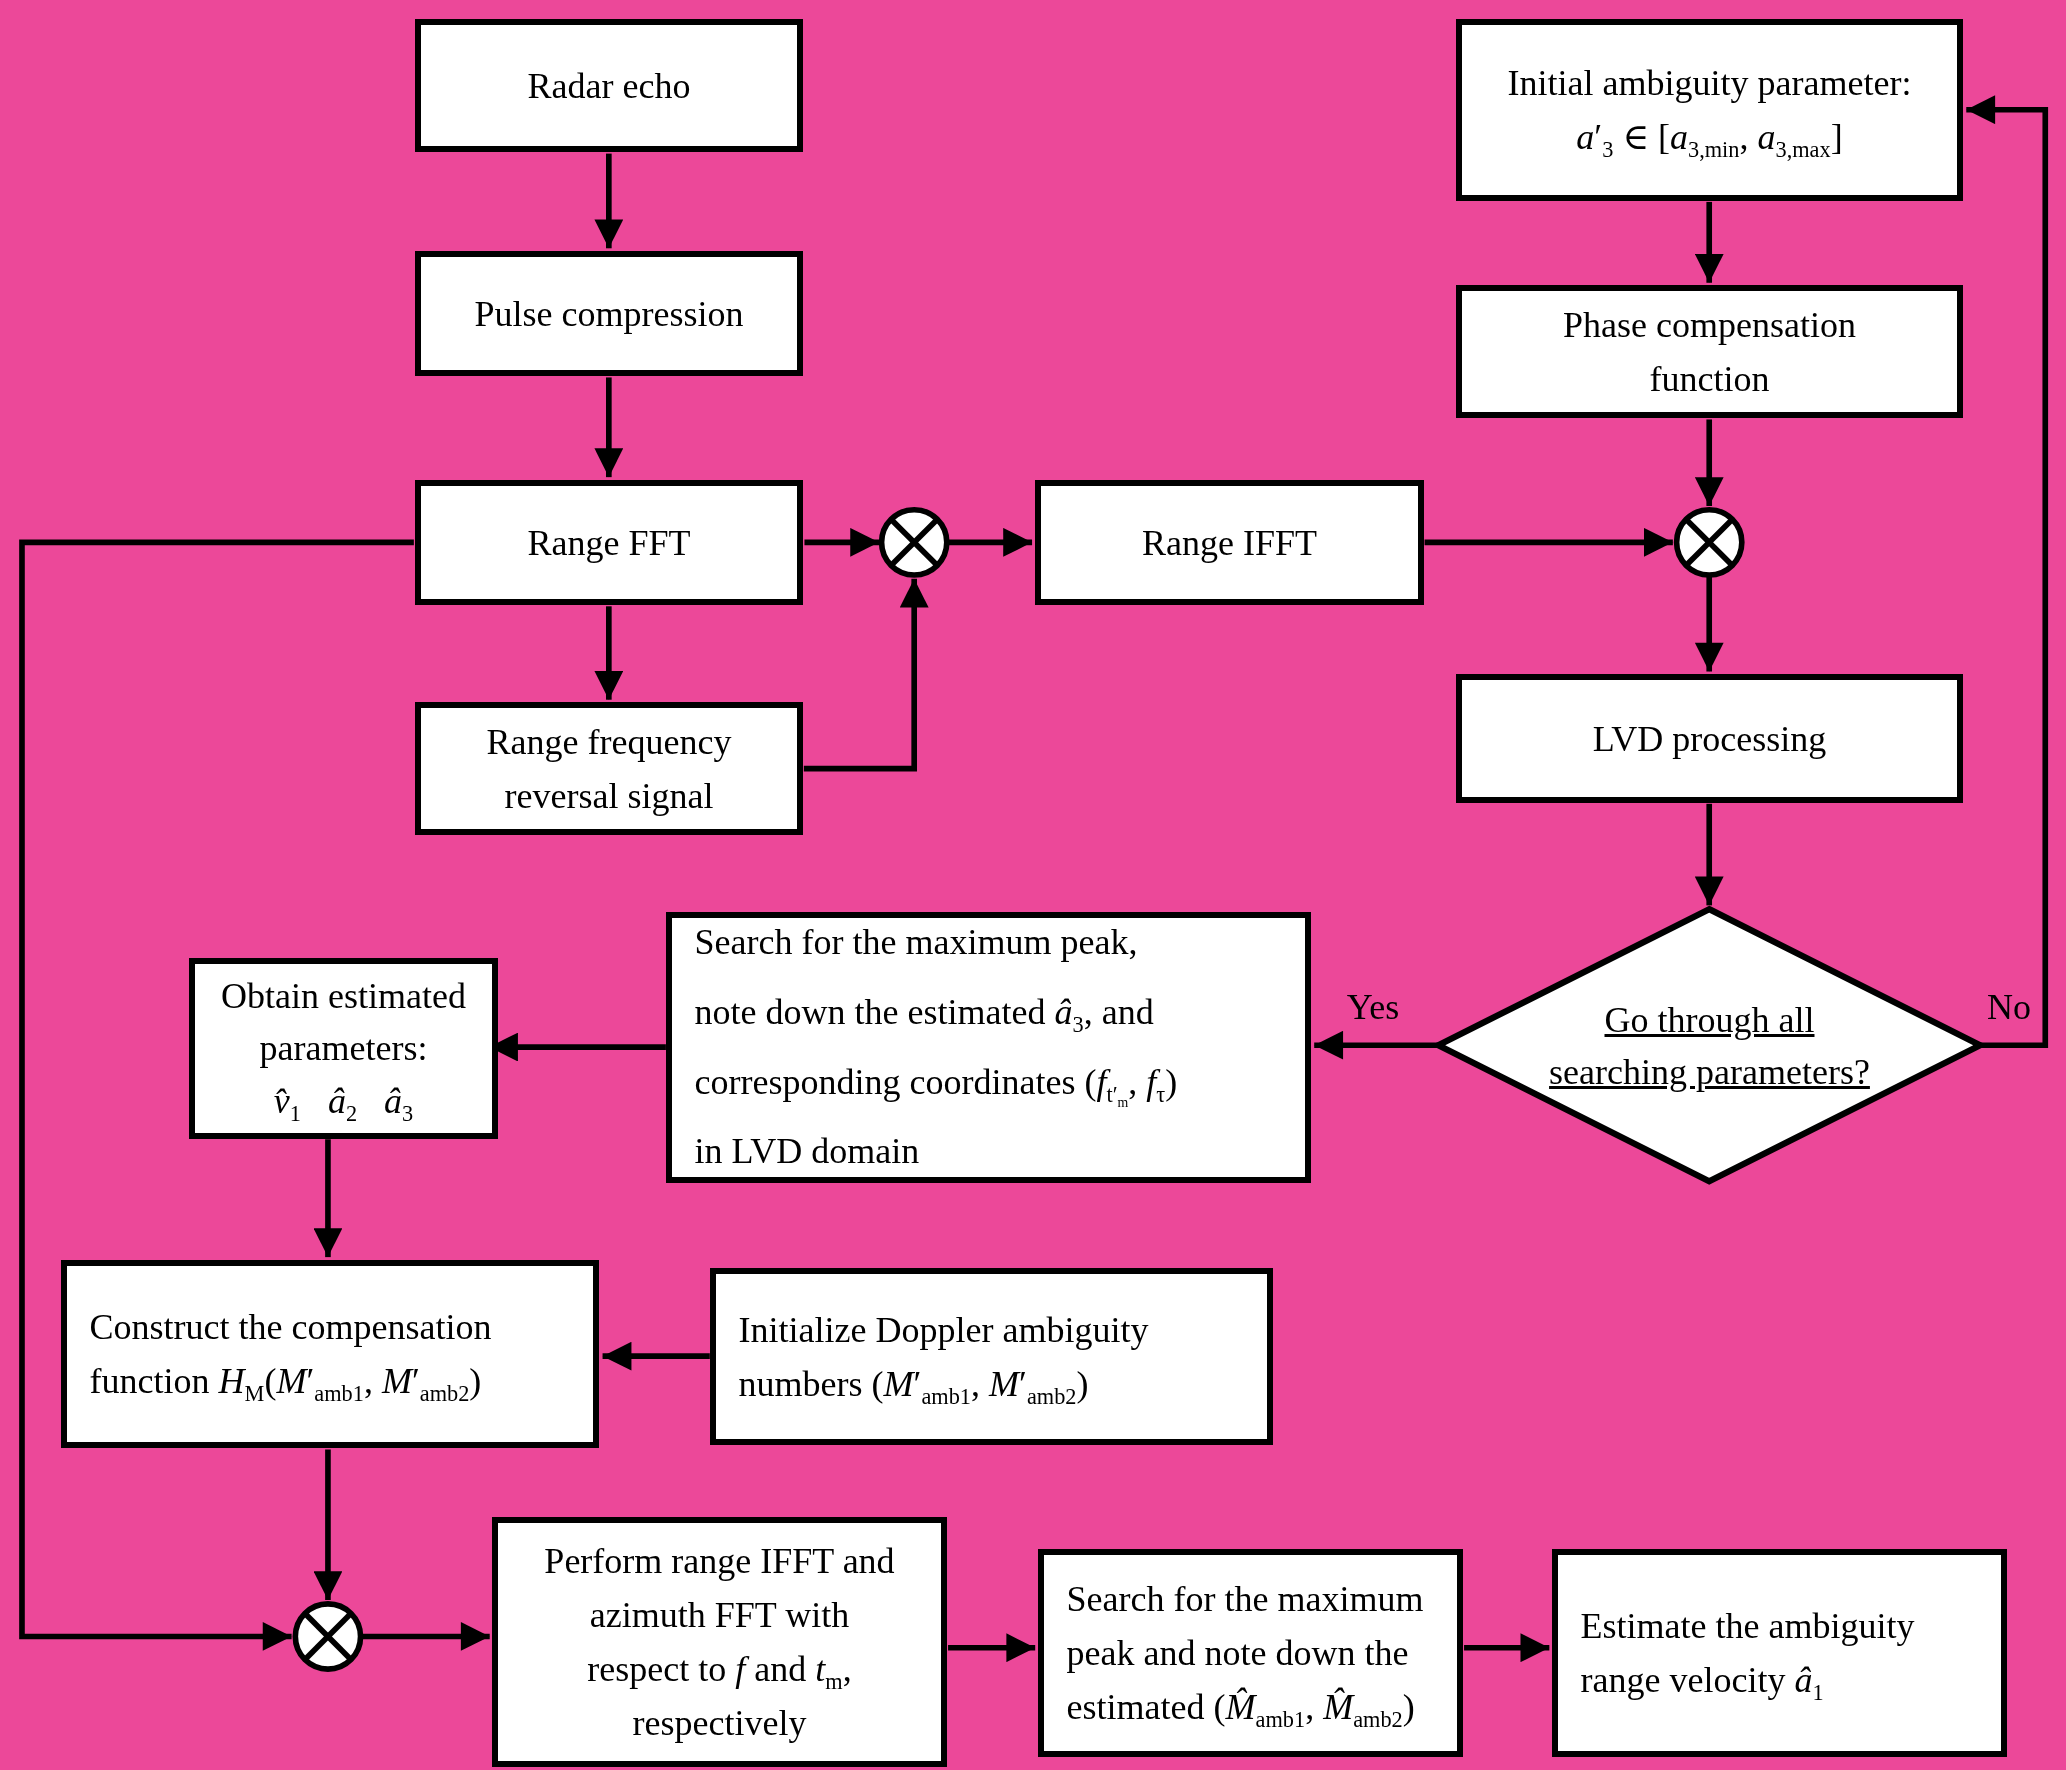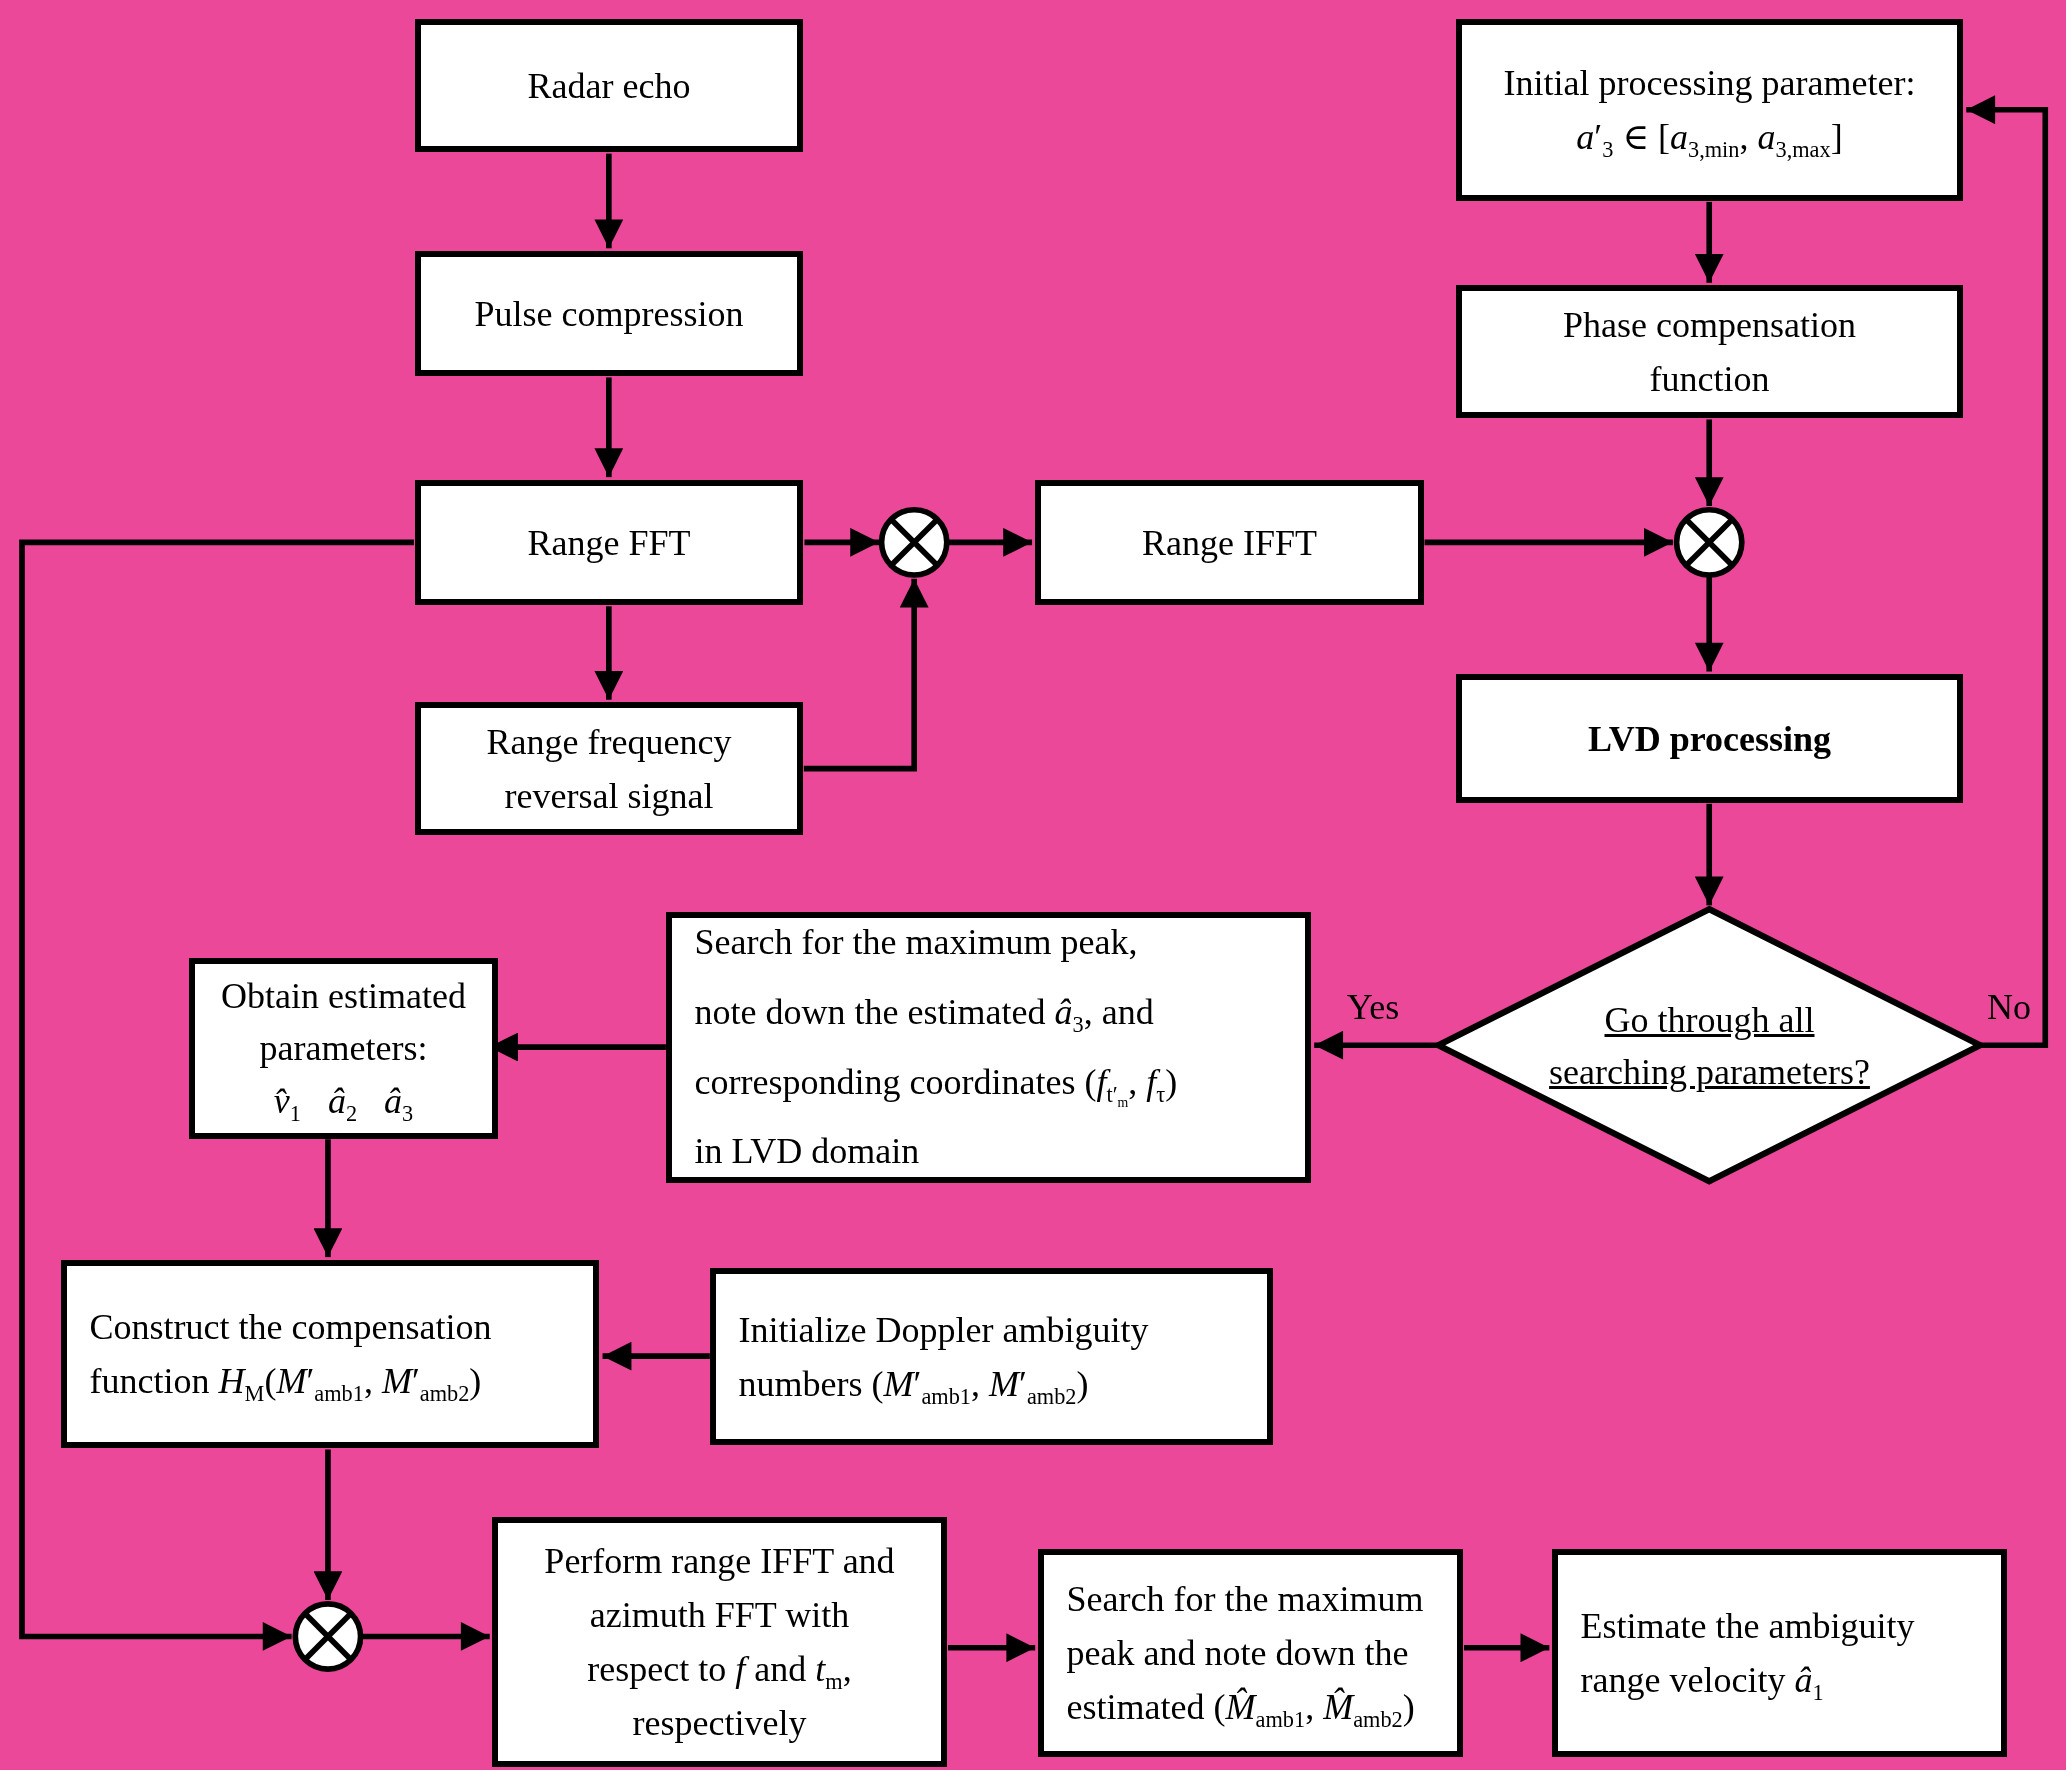--- a/index.html
+++ b/index.html
@@ -56,21 +56,21 @@
     text-decoration: underline;
   }
   
   #box-radar-echo        { left: 415px;  top: 19px;   width: 388px;  height: 133px; }
   #box-pulse-compression { left: 415px;  top: 251px;  width: 388px;  height: 125px; }
   #box-range-fft         { left: 415px;  top: 480px;  width: 388px;  height: 125px; }
   #box-range-freq        { left: 415px;  top: 702px; width: 388px;  height: 133px; }
   #box-range-ifft        { left: 1035px; top: 480px;  width: 389px;  height: 125px; }
   #box-initial-search    { left: 1456px; top: 19px;   width: 507px;  height: 182px; }
   #box-phase-comp        { left: 1456px; top: 285px;  width: 507px;  height: 133px; }
-  #box-lvd               { left: 1456px; top: 674px; width: 507px;  height: 129px; font-weight: bold; }
+  #box-lvd               { left: 1456px; top: 674px; width: 507px;  height: 129px; }
   #box-search-peak-lvd   { left: 666px; top: 912px; width: 645px; height: 271px; line-height: 1.55; gap: 14px; }
   #box-obtain-params     { left: 189px;  top: 958px; width: 309px;  height: 181px; line-height: 1.45; }
   #box-construct-comp    { left: 61px;   top: 1260px; width: 538px;  height: 188px; }
   #box-init-doppler      { left: 710px; top: 1268px; width: 563px;  height: 177px; }
   #box-perform-ifft      { left: 492px;  top: 1517px; width: 455px;  height: 250px; line-height: 1.5; }
   #box-search-peak-amb   { left: 1038px; top: 1549px; width: 425px;  height: 208px; }
   #box-estimate-velocity { left: 1552px; top: 1549px; width: 455px;  height: 208px; }
   #label-yes { left: 1323px; top: 986px; width: 100px; }
   #label-no  { left: 1974px; top: 986px; width: 70px; }
 </style>
@@ -190,21 +190,21 @@
   <div class="box" id="box-range-freq">
     <span class="line">Range frequency</span>
     <span class="line">reversal signal</span>
   </div>
 
   <div class="box" id="box-range-ifft">
     <span class="line">Range IFFT</span>
   </div>
 
   <div class="box" id="box-initial-search">
-    <span class="line">Initial processing parameter:</span>
+    <span class="line">Initial ambiguity parameter:</span>
     <span class="line"><i>a</i>′<sub>3</sub> ∈ [<i>a</i><sub>3,min</sub>, <i>a</i><sub>3,max</sub>]</span>
   </div>
 
   <div class="box" id="box-phase-comp">
     <span class="line">Phase compensation</span>
     <span class="line">function</span>
   </div>
 
   <div class="box" id="box-lvd">
     <span class="line">LVD processing</span>

